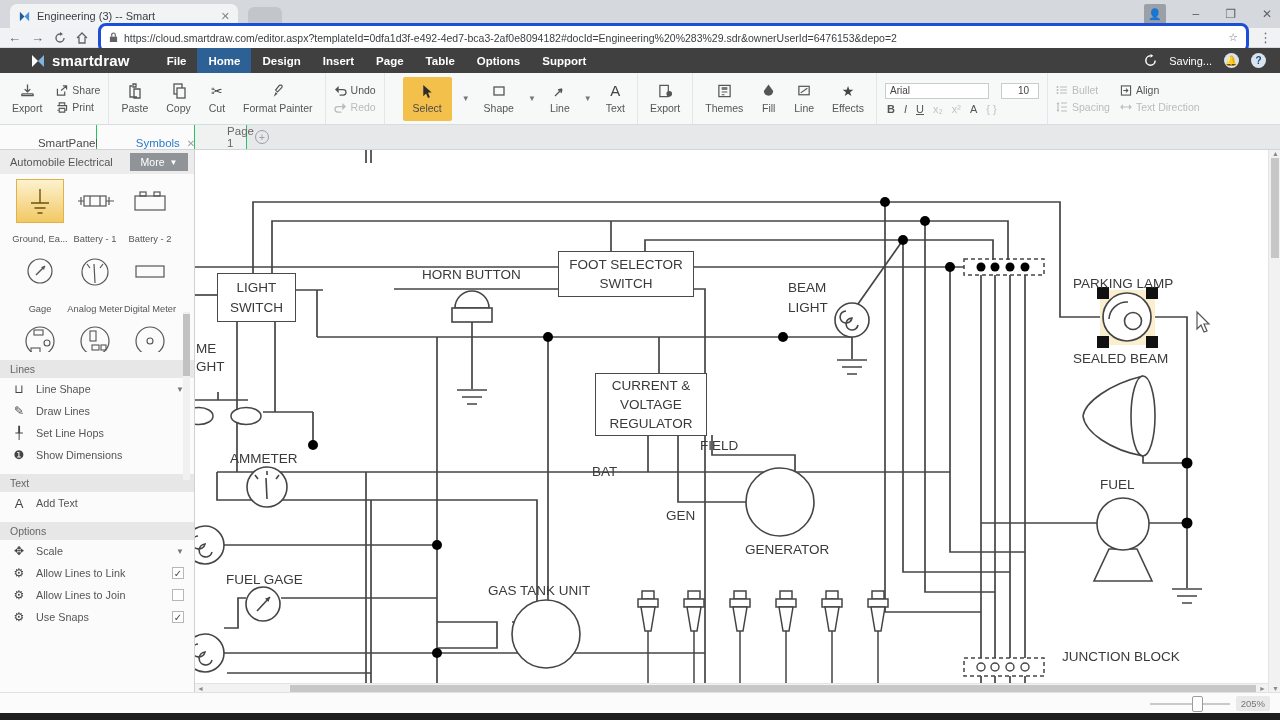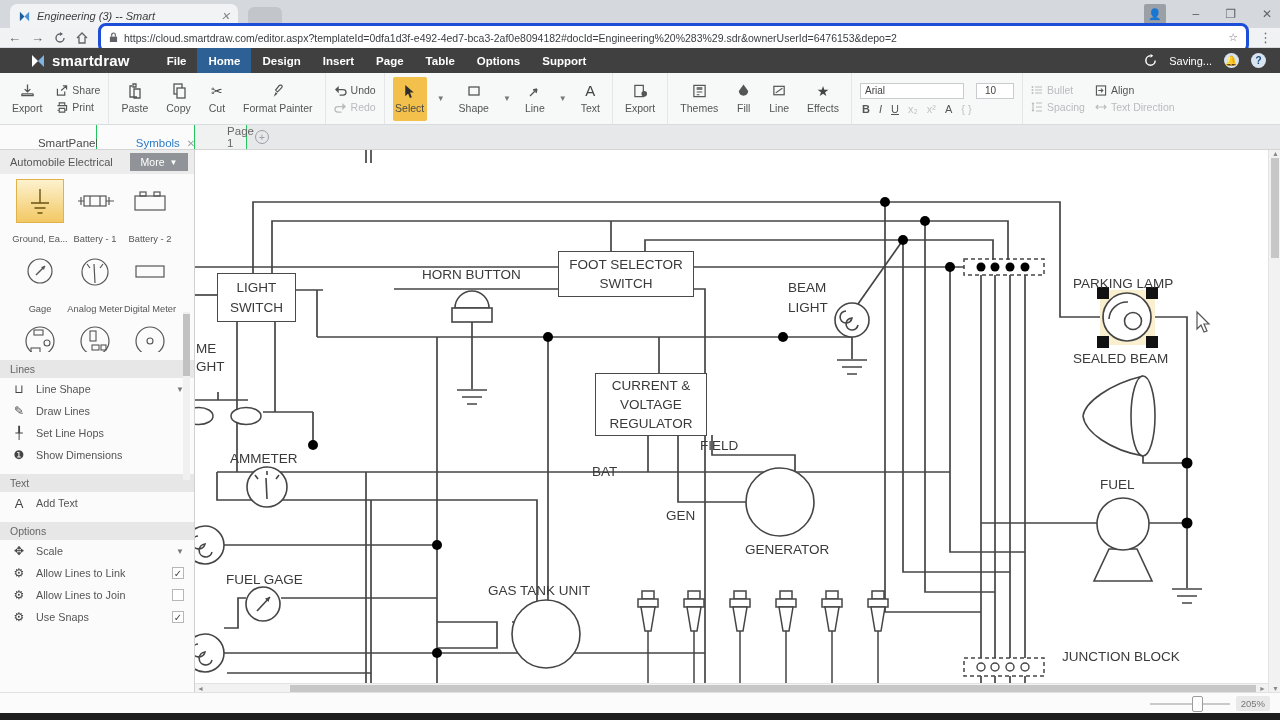--- a/index.html
+++ b/index.html
@@ -2,21 +2,21 @@
 <html><head>
 <meta charset="utf-8">
 <style>
   * { margin:0; padding:0; box-sizing:border-box; }
   html,body { width:1280px; height:720px; overflow:hidden; }
   body { font-family:"Liberation Sans", sans-serif; background:#fff; position:relative; }
   #screen { position:absolute; inset:0; width:1280px; height:720px; background:#fff; }
 
   
   .tabbar { position:absolute; left:0; top:0; width:1280px; height:28px; background:#d5d8dc; }
-  .btab { position:absolute; left:10px; top:4px; width:228px; height:24px; background:#f2f3f5; border-radius:7px 7px 0 0; display:flex; align-items:center; padding:0 8px; gap:6px;font-style:italic; }
+  .btab { position:absolute; left:10px; top:4px; width:228px; height:24px; background:#f2f3f5; border-radius:7px 7px 0 0; display:flex; align-items:center; padding:0 8px; gap:6px; }
   .btab-title { font-size:11px; color:#3c4043; white-space:nowrap; overflow:hidden; flex:1; }
   .btab-x { color:#80868b; font-size:11px; }
   .ghost-tab { position:absolute; left:248px; top:7px; width:34px; height:16px; background:#c2c6cb; border-radius:6px 6px 0 0; }
   .winbtns { position:absolute; right:8px; top:0; height:28px; display:flex; align-items:center; gap:26px; color:#5f6368; font-size:12px; }
   .avatarbtn { width:22px; height:20px; background:#9aa0a6; color:#fff; font-size:11px; display:flex; align-items:center; justify-content:center; border-radius:2px; }
   .urlbar { position:absolute; left:0; top:28px; width:1280px; height:20px; background:#f1f2f4; border-bottom:1px solid #d7dade; display:flex; align-items:center; padding:0 8px; gap:10px; }
   .navico { color:#5f6368; font-size:13px; line-height:1; }
   .omnibox { flex:1; height:30px; background:#fff; border-radius:8px; border:3px solid #1d4ed8; display:flex; align-items:center; padding:0 8px; gap:6px; }
   .urltext { font-size:10.5px; color:#3c4043; white-space:nowrap; overflow:hidden; flex:1; }
 
@@ -31,26 +31,26 @@
 
   
   .toolbar { position:absolute; left:0; top:73px; width:1280px; height:52px; background:#f7f8f8; border-bottom:1px solid #d9dcde; display:flex; align-items:stretch; color:#555; }
   .tgroup { display:flex; align-items:center; padding:0 8px; border-right:1px solid #e4e6e8; gap:10px; }
   .tbtn { display:flex; flex-direction:column; align-items:center; justify-content:center; gap:3px; font-size:10.5px; padding:2px 4px; }
   .tbtn svg, .tbtn .uni { height:16px; }
   .uni { font-size:14px; line-height:16px; color:#444; }
   .stack { display:flex; flex-direction:column; gap:5px; }
   .srow { display:flex; align-items:center; gap:4px; font-size:10.5px; }
   .srow.dim, .tbtn.dim, .dim { color:#b9bcbe; }
-  .select-btn { width:34px; height:44px; background:#f3c14b; border-radius:2px; display:flex; flex-direction:column; align-items:center; justify-content:center; gap:3px; font-size:10.5px; color:#4a4a4a; }
+  .select-btn { width:49px; height:44px; background:#f3c14b; border-radius:2px; display:flex; flex-direction:column; align-items:center; justify-content:center; gap:3px; font-size:10.5px; color:#4a4a4a;margin-left:10px; }
   .caret { font-size:8px; color:#777; }
   .fontbox { display:flex; flex-direction:column; gap:4px; }
   .finput { display:flex; gap:12px; }
   .fname { width:104px; height:16px; border:1px solid #c9cccf; background:#fff; font-size:10px; color:#444; padding:1px 4px; }
-  .fsize { width:38px; height:16px; border:1px solid #c9cccf; background:#fff; font-size:10px; color:#444; padding:1px 8px; }
+  .fsize { width:38px; height:16px; border:1px solid #c9cccf; background:#fff; font-size:10px; color:#444; padding:1px 16px; }
   .fmtrow { display:flex; gap:9px; font-size:11px; color:#555; align-items:center; padding-left:2px; }
   .fmtrow .lt { color:#c0c3c5; }
 
   
   .tabstrip { position:absolute; left:0; top:125px; width:1280px; height:25px; background:#e7e8e9; border-bottom:1px solid #d2d4d6; display:flex; align-items:stretch; }
   .ptab { display:flex; align-items:flex-end; justify-content:center; gap:7px; font-size:11.5px; color:#4a4a4a; border-right:1px solid #22c55e; background:#fbfbfb;padding-left:40px; }
   .ptab.smartpanel { width:97px; }
   .ptab.symbols { width:98px; color:#2b7bc6; }
   .ptab.page { width:52px; background:#f0f1f1; color:#666; }
   .xico { color:#9aa0a6; font-size:10px; }

